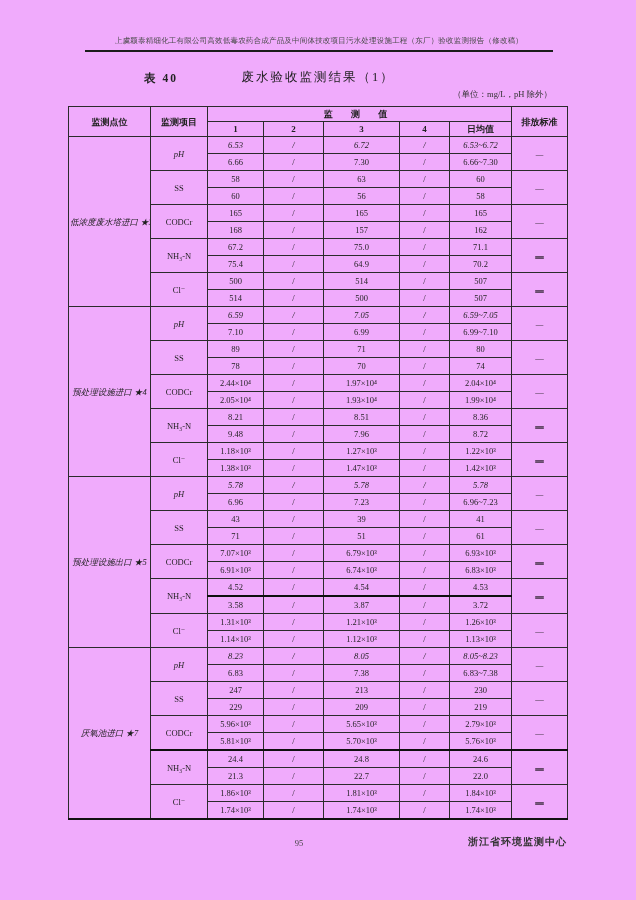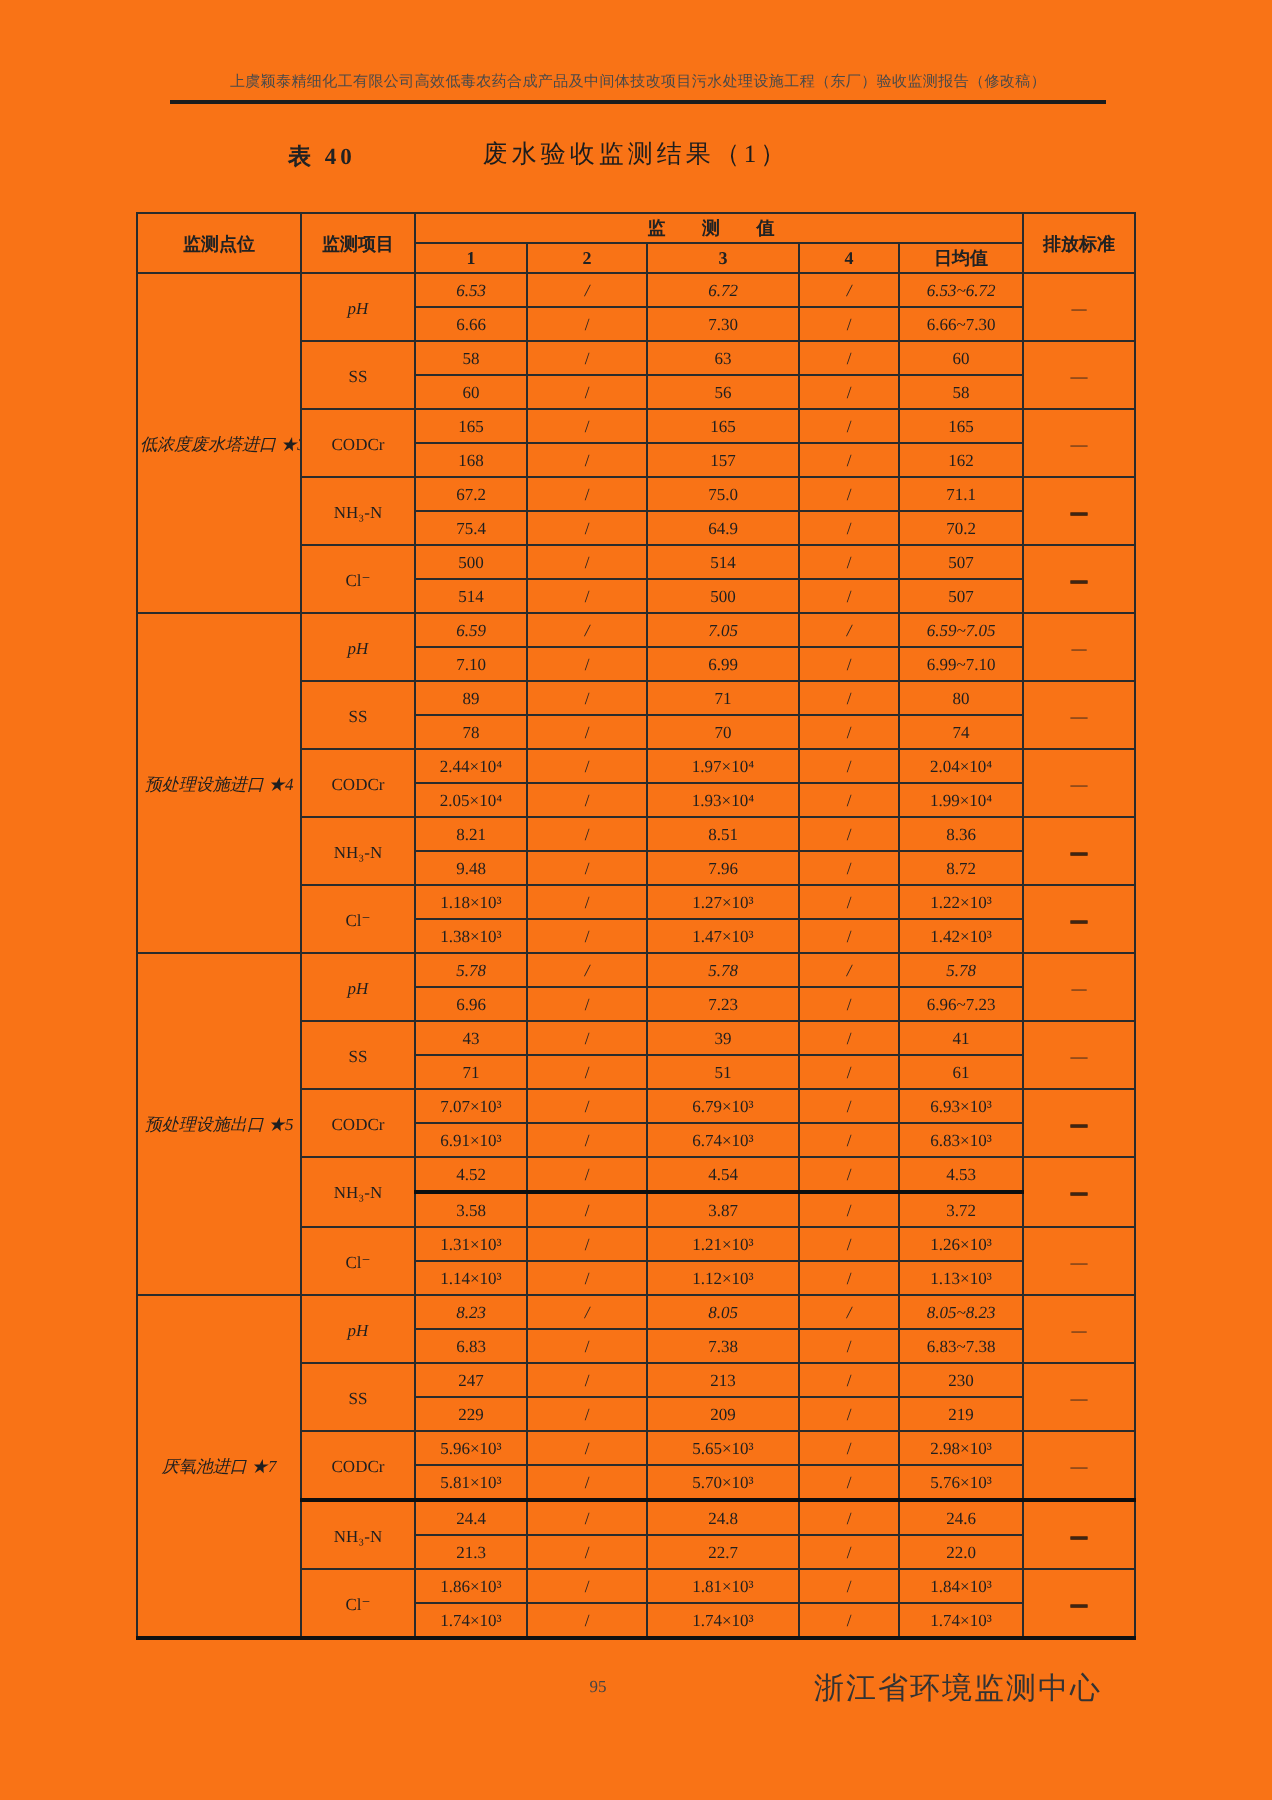--- a/index.html
+++ b/index.html
@@ -1,18 +1,18 @@
 <!DOCTYPE html>
 <html><head>
 <meta charset="utf-8">
 <style>
   html,body{margin:0;padding:0;background:#e9e9e7;}
   .page{
     position:relative;width:636px;height:900px;margin:0 auto;
-    background:#f97316;overflow:hidden;
+    background:#f0abfc;overflow:hidden;
     font-family:"Liberation Serif","DejaVu Serif",serif;
     color:#262626;
   }
   .doc-header{
     position:absolute;left:85px;width:468px;top:36px;
     font-size:7.5px;letter-spacing:.2px;color:#4a4a4a;
     text-align:center;white-space:nowrap;overflow:hidden;
     border-bottom:2px solid #1c1c1c;padding-bottom:4px;
   }
   .table-label{
@@ -45,33 +45,34 @@
   td.std{font-size:10px;}
   td.std.heavy{font-weight:bold;text-shadow:0 .7px 0 #000,0 -.7px 0 #000;}
   tr.section-start td{border-top:1.6px solid #141414;font-style:italic;}
   tr.div-values td.val{border-top:2.6px solid #0e0e0e;}
   tr.div-full td{border-top:2.6px solid #0e0e0e;}
   .page-number{
     position:absolute;top:838px;left:0;right:38px;text-align:center;
     font-size:8.5px;color:#444;
   }
   .footer-org{
-    position:absolute;top:835px;right:85px;
-    font-size:15px;color:#333;letter-spacing:1px;
+    position:absolute;top:835px;right:69px;
+    font-size:10px;color:#333;letter-spacing:1px;font-weight:bold;
   }
 </style>
 </head>
 <body>
 
 <div class="page">
 
   <div class="doc-header">上虞颖泰精细化工有限公司高效低毒农药合成产品及中间体技改项目污水处理设施工程（东厂）验收监测报告（修改稿）</div>
 
   <div class="table-label">表 40</div>
   <div class="doc-title">废水验收监测结果（1）</div>
+  <div class="unit-note">（单位：mg/L，pH 除外）</div>
 
   <table class="results" id="results-table">
       <colgroup>
         <col style="width: 82px;">
         <col style="width: 57px;">
         <col style="width: 56px;">
         <col style="width: 60px;">
         <col style="width: 76px;">
         <col style="width: 50px;">
         <col style="width: 62px;">
@@ -368,21 +369,21 @@
           <td class="val">209</td>
           <td class="val slash">/</td>
           <td class="val">219</td>
         </tr>
         <tr>
           <td class="item" rowspan="2">CODCr</td>
           <td class="val">5.96×10³</td>
           <td class="val slash">/</td>
           <td class="val">5.65×10³</td>
           <td class="val slash">/</td>
-          <td class="val">2.98×10³</td>
+          <td class="val">2.79×10³</td>
           <td class="std" rowspan="2">—</td>
         </tr>
         <tr>
           <td class="val">5.81×10³</td>
           <td class="val slash">/</td>
           <td class="val">5.70×10³</td>
           <td class="val slash">/</td>
           <td class="val">5.76×10³</td>
         </tr>
         <tr class="div-full">

